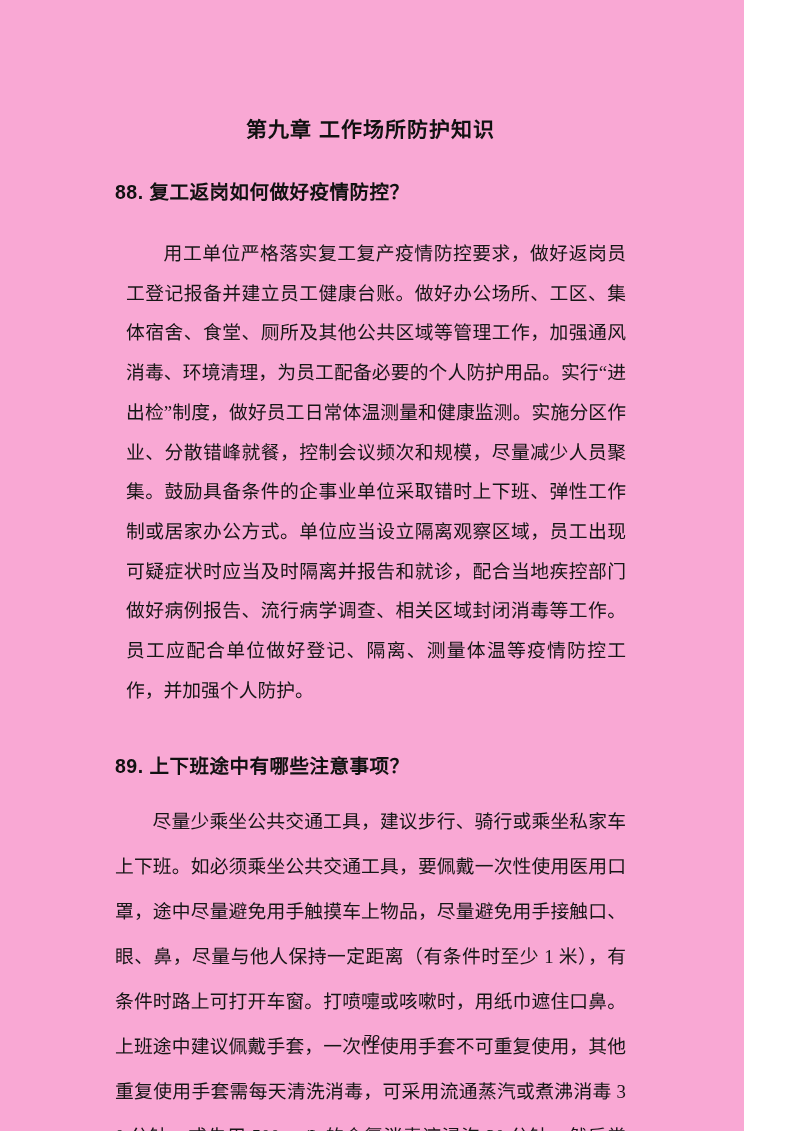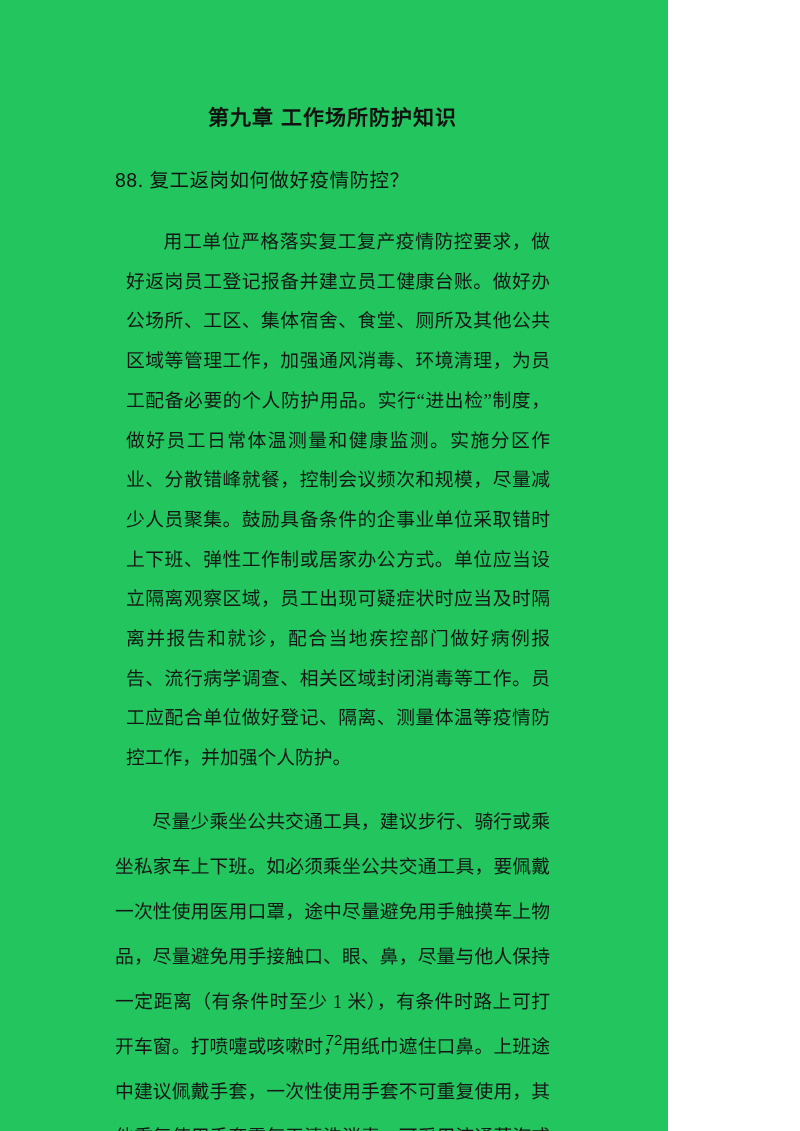--- a/index.html
+++ b/index.html
@@ -2,44 +2,44 @@
 <html lang="zh-CN"><head>
 <meta charset="utf-8">
 <style>
   html, body {
     margin: 0;
     padding: 0;
     background: #ffffff;
   }
   .page {
     position: relative;
-    width: 668px;
+    width: 744px;
     height: 1131px;
-    background: #22c55e;
+    background: #f9a8d4;
     color: #161616;
     font-family: "Liberation Serif", "DejaVu Serif", serif;
     overflow: hidden;
     box-sizing: border-box;
-    padding: 0 118px 0 115px;
+    padding: 12px 118px 0 115px;
   }
   .chapter-title {
     margin: 0;
     padding-top: 106px;
     font-family: "Liberation Sans", "DejaVu Sans", sans-serif;
     font-weight: 700;
     font-size: 21px;
     line-height: 23px;
     text-align: center;
     letter-spacing: 1px;
     color: #111111;
   }
   .question-heading {
     margin: 39px 0 0 0;
     font-family: "Liberation Sans", "DejaVu Sans", sans-serif;
-    font-weight: 400;
+    font-weight: 700;
     font-size: 19.5px;
     line-height: 24px;
     text-align: left;
     color: #111111;
     letter-spacing: 0.5px;
   }
   .answer-para {
     margin: 0;
     font-size: 18.8px;
     text-align: justify;
@@ -76,18 +76,19 @@
 <body>
 
 <div class="page">
 
   <h1 class="chapter-title">第九章 工作场所防护知识</h1>
 
   <h2 class="question-heading first">88. 复工返岗如何做好疫情防控？</h2>
 
   <p class="answer-para first">用工单位严格落实复工复产疫情防控要求，做好返岗员工登记报备并建立员工健康台账。做好办公场所、工区、集体宿舍、食堂、厕所及其他公共区域等管理工作，加强通风消毒、环境清理，为员工配备必要的个人防护用品。实行“进出检”制度，做好员工日常体温测量和健康监测。实施分区作业、分散错峰就餐，控制会议频次和规模，尽量减少人员聚集。鼓励具备条件的企事业单位采取错时上下班、弹性工作制或居家办公方式。单位应当设立隔离观察区域，员工出现可疑症状时应当及时隔离并报告和就诊，配合当地疾控部门做好病例报告、流行病学调查、相关区域封闭消毒等工作。员工应配合单位做好登记、隔离、测量体温等疫情防控工作，并加强个人防护。</p>
 
+  <h2 class="question-heading second">89. 上下班途中有哪些注意事项？</h2>
 
   <p class="answer-para second">尽量少乘坐公共交通工具，建议步行、骑行或乘坐私家车上下班。如必须乘坐公共交通工具，要佩戴一次性使用医用口罩，途中尽量避免用手触摸车上物品，尽量避免用手接触口、眼、鼻，尽量与他人保持一定距离（有条件时至少 1 米），有条件时路上可打开车窗。打喷嚏或咳嗽时，用纸巾遮住口鼻。上班途中建议佩戴手套，一次性使用手套不可重复使用，其他重复使用手套需每天清洗消毒，可采用流通蒸汽或煮沸消毒 30 分钟，或先用 500mg/L 的含氯消毒液浸泡 30 分钟，然后常规清洗即可。</p>
 
   <div class="page-number">72</div>
 
 </div>
 
 </body></html>

